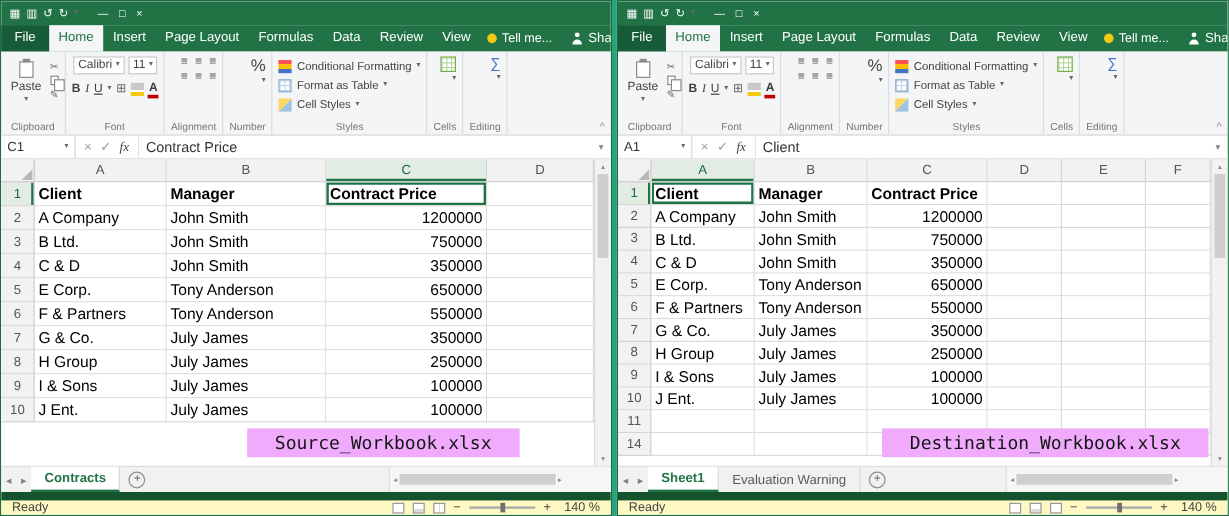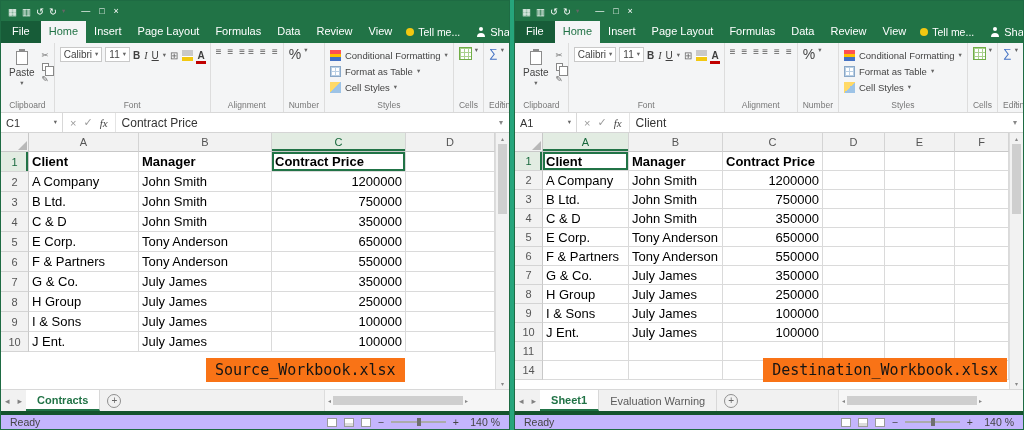--- a/index.html
+++ b/index.html
@@ -16,21 +16,21 @@
 .rtab.active{background:#f4f5f6;color:#217346}
 .tellme{display:flex;align-items:center;gap:4px;padding:0 6px;font-size:10.5px;white-space:nowrap}
 .bulb{width:8px;height:8px;border-radius:50%;background:#f2c811;flex:0 0 8px}
 .share{margin-left:auto;display:flex;align-items:center;gap:4px;padding:0 10px}
 .person{position:relative;width:10px;height:10px;flex:0 0 10px}
 .person::before{content:"";position:absolute;top:0;left:3px;width:4px;height:4px;border-radius:50%;background:#fff}
 .person::after{content:"";position:absolute;bottom:0;left:1px;width:8px;height:4px;border-radius:4px 4px 0 0;background:#fff}
 .ribbon{flex:0 0 70px;background:#f4f5f6;border-bottom:1px solid #d8d8d8;display:flex;color:#444;overflow:hidden;position:relative}
 .rgroup{display:flex;flex-direction:column;border-right:1px solid #ddd;padding:4px 5px 1px}
 .gbody{display:flex;gap:4px;flex:1;align-items:flex-start}
-.gb-col{flex-direction:row;gap:3px;align-items:flex-start}
+.gb-col{flex-direction:column;gap:3px;align-items:flex-end}
 .glabel{margin-top:auto;text-align:center;font-size:8.5px;color:#777;padding:2px 0 1px;white-space:nowrap}
 .bigbtn{display:flex;flex-direction:column;align-items:center;gap:2px;font-size:10px;padding:2px 3px}
 .dd{font-size:6.5px;color:#666;line-height:1}
 .clip{width:12px;height:14px;border:1px solid #8c8c8c;background:#fff;position:relative;margin-top:2px}
 .clip::before{content:"";position:absolute;top:-3px;left:2px;width:6px;height:3px;background:#8c8c8c}
 .minis{display:flex;flex-direction:column;gap:3px;font-size:8.5px;color:#666;padding-top:3px;align-items:center}
 .mini-copy{width:7px;height:8px;border:1px solid #888;background:#fff;position:relative}
 .mini-copy::after{content:"";position:absolute;left:2px;top:2px;width:7px;height:8px;border:1px solid #888;background:#fff}
 .frow{display:flex;gap:3px;align-items:center}
 .fsel{border:1px solid #c9c9c9;background:#fff;height:15px;display:flex;align-items:center;gap:3px;padding:0 3px;font-size:10px;white-space:nowrap}
@@ -66,32 +66,32 @@
 .grow{display:flex}
 .rowhdr{width:28px;flex:0 0 28px;background:#f2f2f2;border-right:1px solid #c8c8c8;border-bottom:1px solid #d4d4d4;font-size:11px;color:#555;display:flex;align-items:center;justify-content:center}
 .rowhdr.hl{background:#e2ece2;color:#17683c;box-shadow:inset -2px 0 0 #217346}
 .cell{border-right:1px solid #dadada;border-bottom:1px solid #dadada;font-size:13px;padding:0 3px;display:flex;align-items:center;white-space:nowrap;overflow:hidden;flex-shrink:0;background:#fff}
 .cell.b{font-weight:bold}
 .cell.num{justify-content:flex-end}
 .cell.sel{box-shadow:inset 0 0 0 2px #217346;position:relative;z-index:1}
 .vscroll{position:absolute;right:0;top:0;bottom:0;width:14px;background:#f2f2f2;border-left:1px solid #dcdcdc;display:flex;flex-direction:column;align-items:center;font-size:6px;color:#888;padding:2px 0}
 .vthumb{width:9px;height:70px;background:#cfcfcf;margin-top:2px}
 .vscroll .bottom{margin-top:auto}
-.overlay-label{position:absolute;background:#f97316;font-family:"DejaVu Sans Mono","Liberation Mono",monospace;font-size:15px;color:#151515;padding:3px 9px;white-space:nowrap}
+.overlay-label{position:absolute;background:#f0abfc;font-family:"DejaVu Sans Mono","Liberation Mono",monospace;font-size:15px;color:#151515;padding:3px 23px;white-space:nowrap}
 .ol-left{left:205px;bottom:7px}
 .ol-right{right:16px;bottom:7px}
 .sheetbar{flex:0 0 22px;background:#f1f1f1;border-top:1px solid #d8d8d8;display:flex;align-items:center;font-size:11px;color:#555}
 .snav{padding:0 4px;color:#808080;font-size:9px}
 .sheettabs{display:flex;height:100%}
 .sheettab{display:flex;align-items:center;padding:0 11px;border-right:1px solid #d8d8d8;color:#5a5a5a}
 .sheettab.active{background:#fff;color:#217346;font-weight:bold;border-bottom:2px solid #217346}
 .addsheet{width:14px;height:14px;flex:0 0 14px;border:1px solid #8f8f8f;border-radius:50%;display:flex;align-items:center;justify-content:center;font-size:10px;color:#666;margin:0 7px}
 .hscroll{margin-left:auto;display:flex;align-items:center;height:100%;background:#f6f6f6;border-left:1px solid #ddd;padding:0 3px;gap:2px;font-size:6px;color:#888;width:185px}
 .hthumb{height:9px;background:#cfcfcf;flex:1;max-width:130px}
-.statusbar{flex:0 0 18px;background:#c4b5fd;border-top:4px solid #14532d;display:flex;align-items:center;font-size:10.5px;color:#444;padding:0 9px;gap:7px}
+.statusbar{flex:0 0 18px;background:#fef9c3;border-top:7px solid #14532d;display:flex;align-items:center;font-size:10.5px;color:#444;padding:0 9px;gap:7px}
 .spacer{flex:1}
 .vic{width:10px;height:9px;border:1px solid #9a9a9a;background:#fff;flex:0 0 10px}
 .v2{background:linear-gradient(#fff 60%,#dcdcdc 60%)}
 .v3{background:linear-gradient(90deg,#fff 45%,#dcdcdc 45% 55%,#fff 55%)}
 .ztrack{width:55px;height:2px;background:#ababab;position:relative}
 .zthumb{position:absolute;left:26px;top:-3px;width:4px;height:8px;background:#6f6f6f}
 .zval{min-width:34px;text-align:right}
 </style>
 </head>
 <body>

